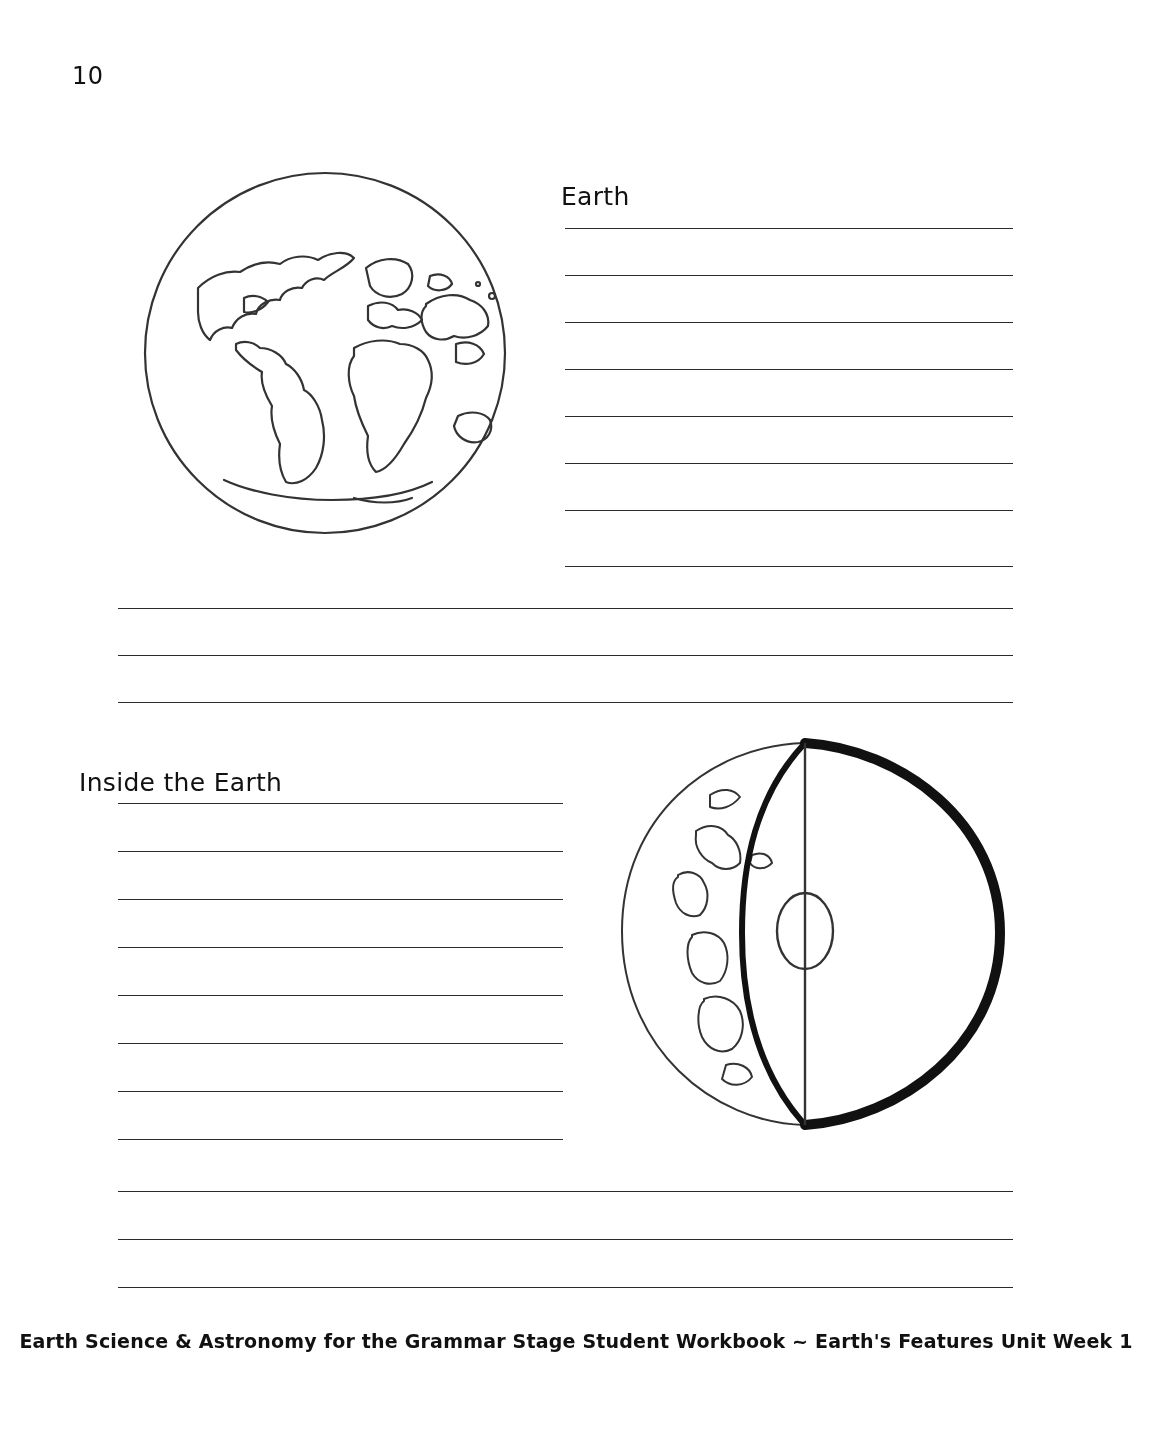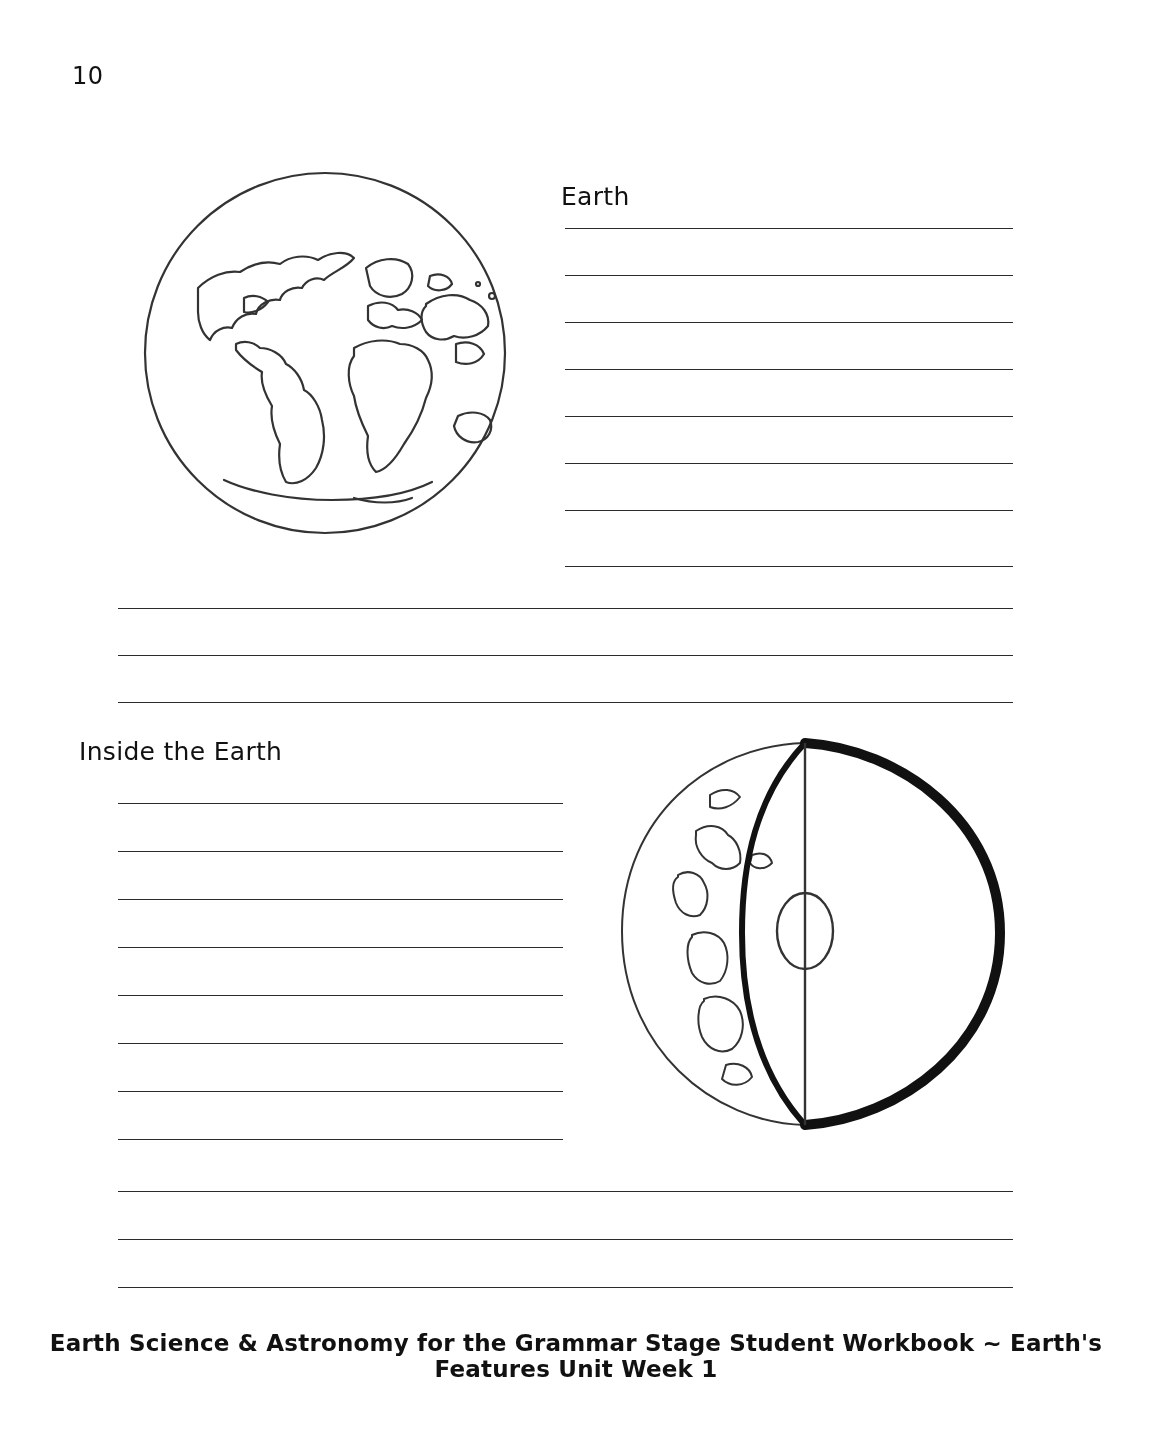--- a/index.html
+++ b/index.html
@@ -34,21 +34,21 @@
     letter-spacing: 0.3px;
     white-space: nowrap;
   }
   #title-earth {
     left: 561px;
     top: 158px;
     margin-top: 24px;
   }
   #title-inside {
     left: 79px;
-    top: 737px;
+    top: 768px;
   }
 
   
   .line {
     position: absolute;
     height: 0;
     border-top: 1.6px solid #2b2b2b;
   }
 
   
@@ -66,21 +66,21 @@
     width: 420px;
     height: 400px;
   }
 
   .footer {
     position: absolute;
     left: 0;
     right: 0;
     top: 1330px;
     text-align: center;
-    font-size: 23px;
+    font-size: 19px;
     font-weight: bold;
     color: #111;
     letter-spacing: 0.2px;
   }
 </style>
 </head>
 <body>
 
 <div class="page">
 

